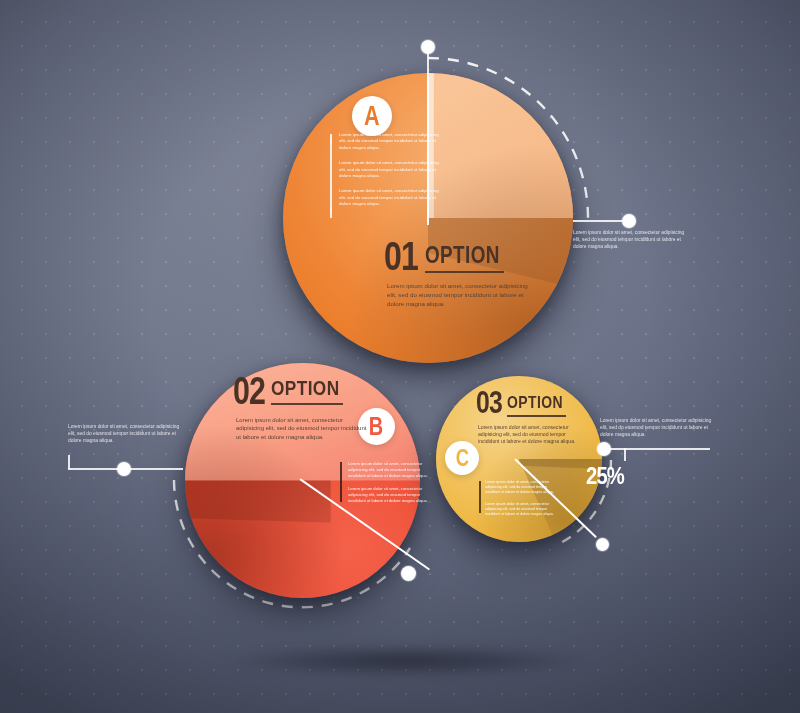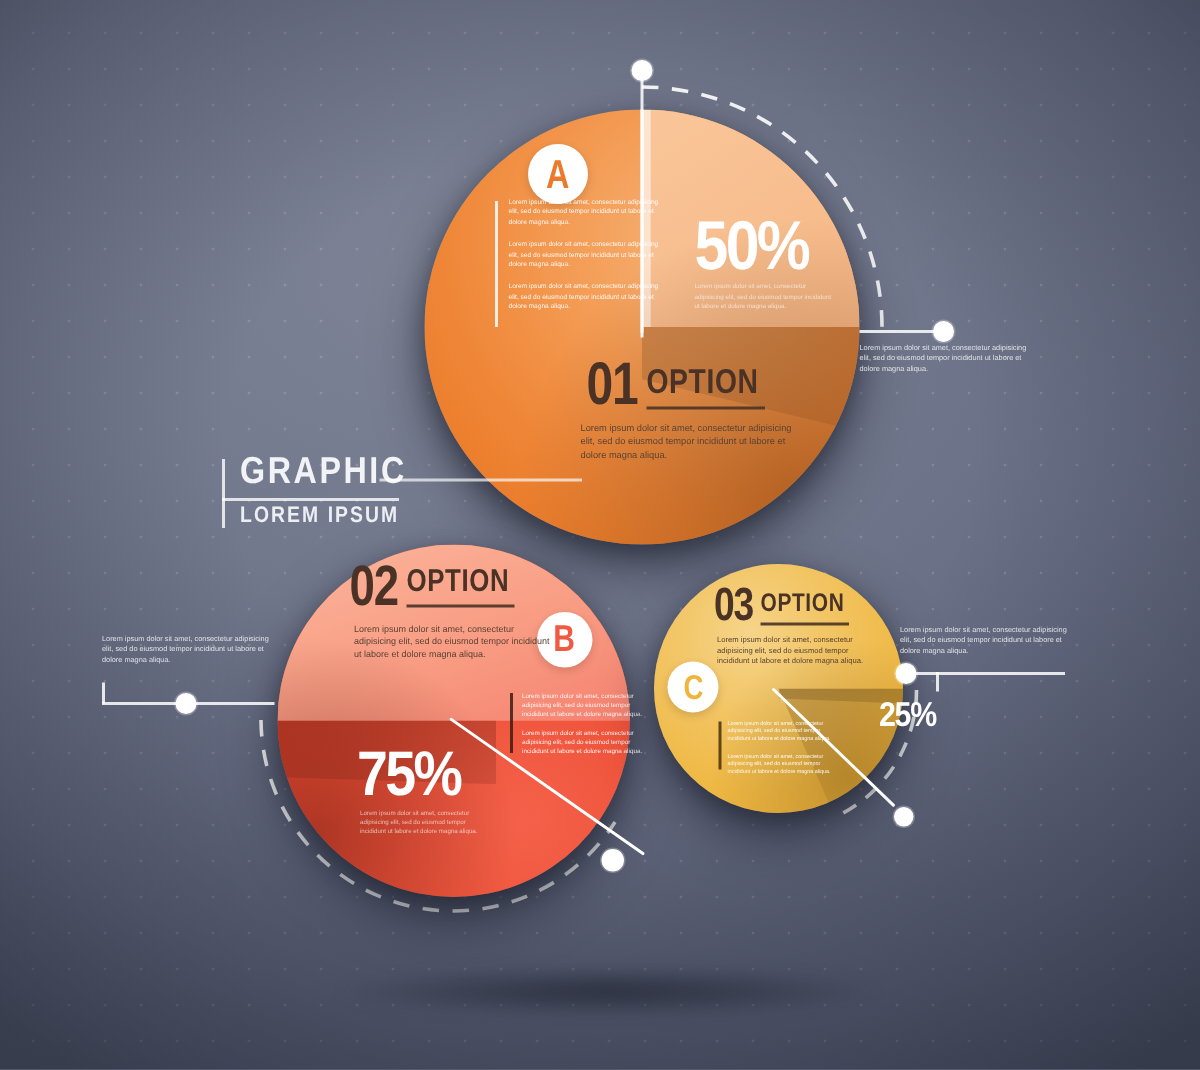--- a/index.html
+++ b/index.html
@@ -147,27 +147,23 @@
 
     <div class="vrule" style="left:47px;top:61px;height:84px;"></div>
     <div style="position:absolute;left:56px;top:59px;width:100px;">
       <div class="body-white" style="font-size:4.4px;">Lorem ipsum dolor sit amet, consectetur adipisicing elit, sed do eiusmod tempor incididunt ut labore et dolore magna aliqua.</div>
       <div class="body-white" style="font-size:4.4px;margin-top:9px;">Lorem ipsum dolor sit amet, consectetur adipisicing elit, sed do eiusmod tempor incididunt ut labore et dolore magna aliqua.</div>
       <div class="body-white" style="font-size:4.4px;margin-top:9px;">Lorem ipsum dolor sit amet, consectetur adipisicing elit, sed do eiusmod tempor incididunt ut labore et dolore magna aliqua.</div>
     </div>
 
     <div class="vrule" style="left:144px;top:0px;height:152px;background:rgba(255,255,255,.9);"></div>
 
-    <div style="position:absolute;left:180px;top:70px;">
-      <div class="pct" style="font-size:46px;">50%</div>
-      <div class="body-faint" style="font-size:4.2px;width:92px;margin-top:4px;">Lorem ipsum dolor sit amet, consectetur adipisicing elit, sed do eiusmod tempor incididunt ut labore et dolore magna aliqua.</div>
-    </div>
 
     <div style="position:absolute;left:101px;top:166px;">
-      <div style="display:flex;align-items:flex-end;justify-content:center;">
+      <div style="display:flex;align-items:flex-end;">
         <div class="optnum" style="font-size:40px;">01</div>
         <div style="margin-left:-2px;">
           <div class="optword" style="font-size:23px;">OPTION</div>
           <div class="optrule" style="width:79px;margin-top:4px;"></div>
         </div>
       </div>
       <div class="body-dark" style="font-size:6.2px;width:142px;margin-top:9px;margin-left:3px;">Lorem ipsum dolor sit amet, consectetur adipisicing elit, sed do eiusmod tempor incididunt ut labore et dolore magna aliqua.</div>
     </div>
   </div>
 
@@ -202,24 +198,20 @@
       </div>
       <div class="body-dark" style="font-size:6px;width:134px;margin-top:8px;margin-left:3px;">Lorem ipsum dolor sit amet, consectetur adipisicing elit, sed do eiusmod tempor incididunt ut labore et dolore magna aliqua.</div>
     </div>
 
     <div class="vrule dark" style="left:155px;top:99px;height:40px;background:#3a1d14;"></div>
     <div style="position:absolute;left:163px;top:98px;width:88px;">
       <div class="body-white" style="font-size:4.2px;">Lorem ipsum dolor sit amet, consectetur adipisicing elit, sed do eiusmod tempor incididunt ut labore et dolore magna aliqua.</div>
       <div class="body-white" style="font-size:4.2px;margin-top:7px;">Lorem ipsum dolor sit amet, consectetur adipisicing elit, sed do eiusmod tempor incididunt ut labore et dolore magna aliqua.</div>
     </div>
 
-    <div style="position:absolute;left:53px;top:134px;">
-      <div class="pct" style="font-size:42px;">75%</div>
-      <div class="body-faint" style="font-size:4.1px;width:86px;margin-top:4px;margin-left:2px;">Lorem ipsum dolor sit amet, consectetur adipisicing elit, sed do eiusmod tempor incididunt ut labore et dolore magna aliqua.</div>
-    </div>
   </div>
 
   <div class="leader" style="left:300px;top:478px;width:158px;transform:rotate(35deg);"></div>
   <div class="cdot" style="left:401px;top:566px;width:15px;height:15px;"></div>
 
   <div class="drop" style="left:436px;top:376px;width:166px;height:166px;"></div>
   <div class="chart" id="c3" style="left:436px;top:376px;width:166px;height:166px;">
     <div class="disc">
       <div style="position:absolute;inset:0;background:
             radial-gradient(circle at 38% 28%, #f6d489 0%, #f2c462 36%, #efb843 68%, #e6ab34 100%);"></div>
@@ -254,30 +246,20 @@
     </div>
 
     <div style="position:absolute;left:117px;top:90px;margin-left:33px;">
       <div class="pct" style="font-size:23px;letter-spacing:-1px;">25%</div>
     </div>
   </div>
 
   <div class="leader" style="left:515px;top:458px;width:113px;transform:rotate(44deg);"></div>
   <div class="cdot" style="left:596px;top:538px;width:13px;height:13px;"></div>
 
-  <div class="title-wrap" style="left:148px;top:302px;width:190px;">
-    <div class="t-line" style="left:0;top:4px;width:2px;height:46px;"></div>
-    <div style="margin-left:12px;">
-      <div class="t-main" style="font-size:25px;">GRAPHIC</div>
-      <div class="t-line" style="left:0;top:30px;width:118px;height:2px;"></div>
-      <div class="t-sub" style="font-size:15px;margin-top:9px;">LOREM IPSUM</div>
-    </div>
-
-    <div class="t-line" style="left:105px;top:17px;width:135px;height:2px;opacity:.85;"></div>
-  </div>
 
   <div class="callout" style="left:573px;top:214px;width:126px;">
     <div class="cline" style="left:0;top:6px;width:55px;height:2px;"></div>
     <div class="cdot" style="left:49px;top:0px;width:14px;height:14px;"></div>
     <div class="ctext" style="font-size:4.9px;width:116px;margin-top:16px;">Lorem ipsum dolor sit amet, consectetur adipisicing elit, sed do eiusmod tempor incididunt ut labore et dolore magna aliqua.</div>
   </div>
 
   <div class="callout" style="left:68px;top:424px;width:126px;">
     <div class="ctext" style="font-size:4.9px;width:116px;">Lorem ipsum dolor sit amet, consectetur adipisicing elit, sed do eiusmod tempor incididunt ut labore et dolore magna aliqua.</div>
     <div class="cline" style="left:0;top:31px;width:2px;height:14px;"></div>

